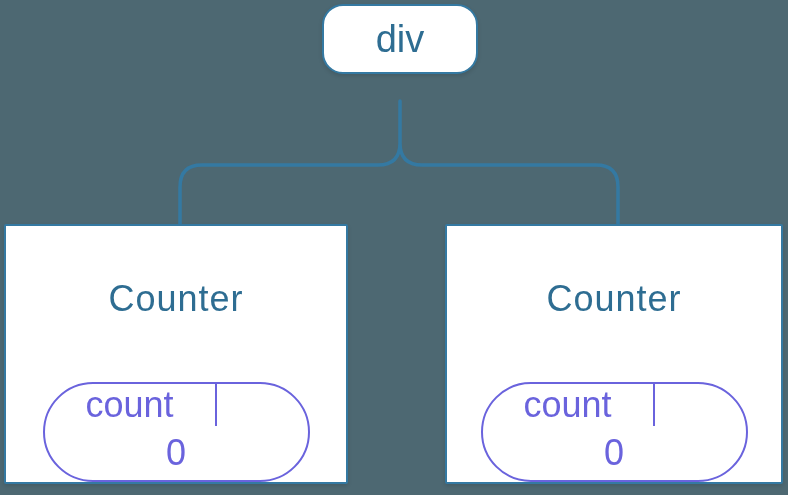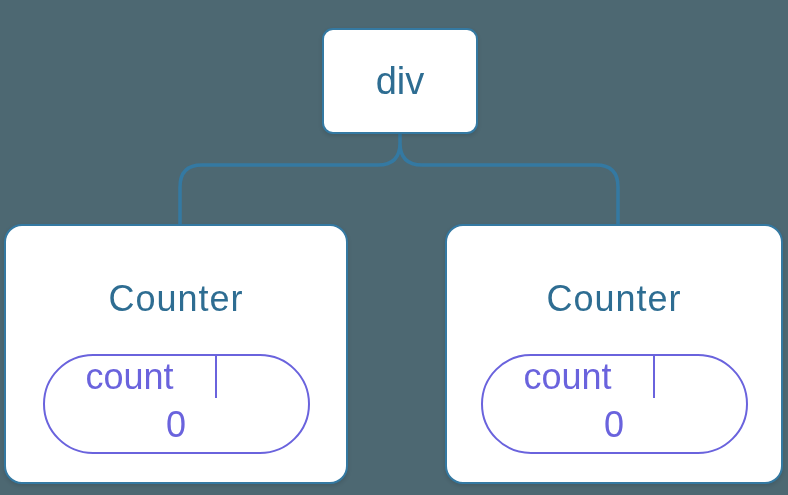--- a/index.html
+++ b/index.html
@@ -29,44 +29,44 @@
   }
   .connector-svg path {
     fill: none;
     stroke: var(--line);
     stroke-width: 3.5;
     stroke-linecap: round;
   }
   .root-node {
     position: absolute;
     left: 322px; top: 4px;
-    width: 156px; height: 106px;
+    width: 156px; height: 70px;
     background: var(--node-bg);
     border: 2.5px solid var(--line);
-    border-radius: 11px;
+    border-radius: 21px;
     display: flex;
     align-items: center;
     justify-content: center;
     font-size: 38px;
     color: var(--node-text);
     font-weight: 500;
     box-shadow: 0 2px 4px rgba(0,0,0,0.12);
-    margin-top: 24px;
   }
   .component-card {
     position: absolute;
     top: 224px;
     height: 260px;
     background: var(--node-bg);
     border: 2.5px solid var(--line);
-    border-radius: 18px;
+    border-radius: 2px;
     display: flex;
     flex-direction: column;
     align-items: center;
     box-shadow: 0 2px 4px rgba(0,0,0,0.12);
+    justify-content: space-between;
   }
   .component-card.left  { left: 4px;   width: 344px; }
   .component-card.right { left: 445px; width: 338px; }
   .component-title {
     margin-top: 52px;
     font-size: 36px;
     font-weight: 500;
     letter-spacing: 1px;
     color: var(--node-text);
   }

